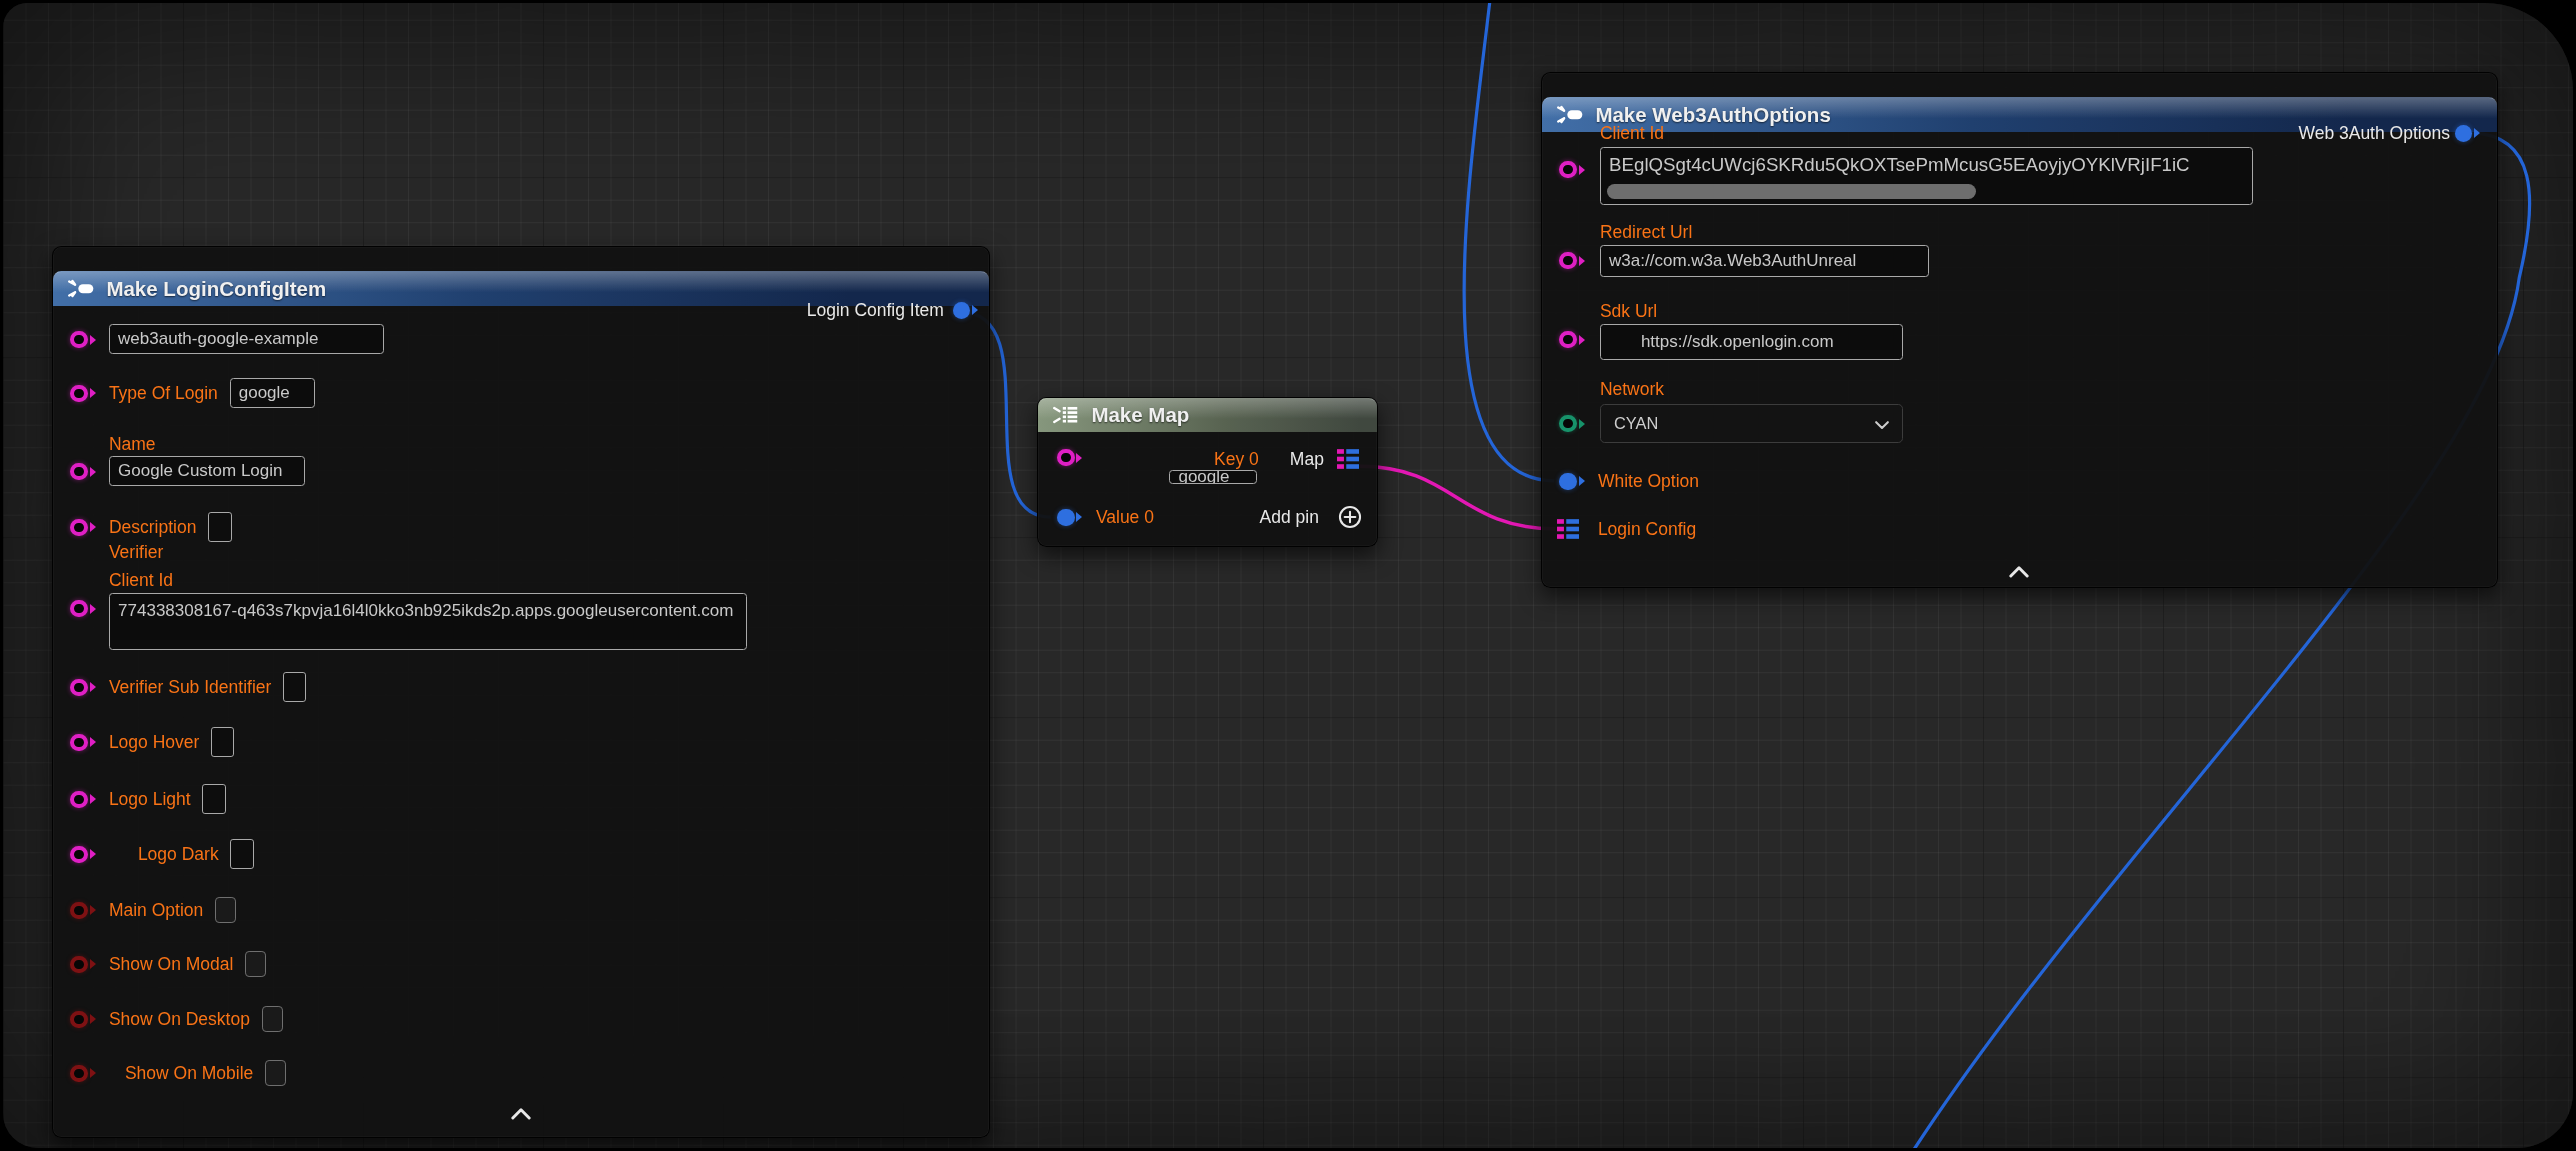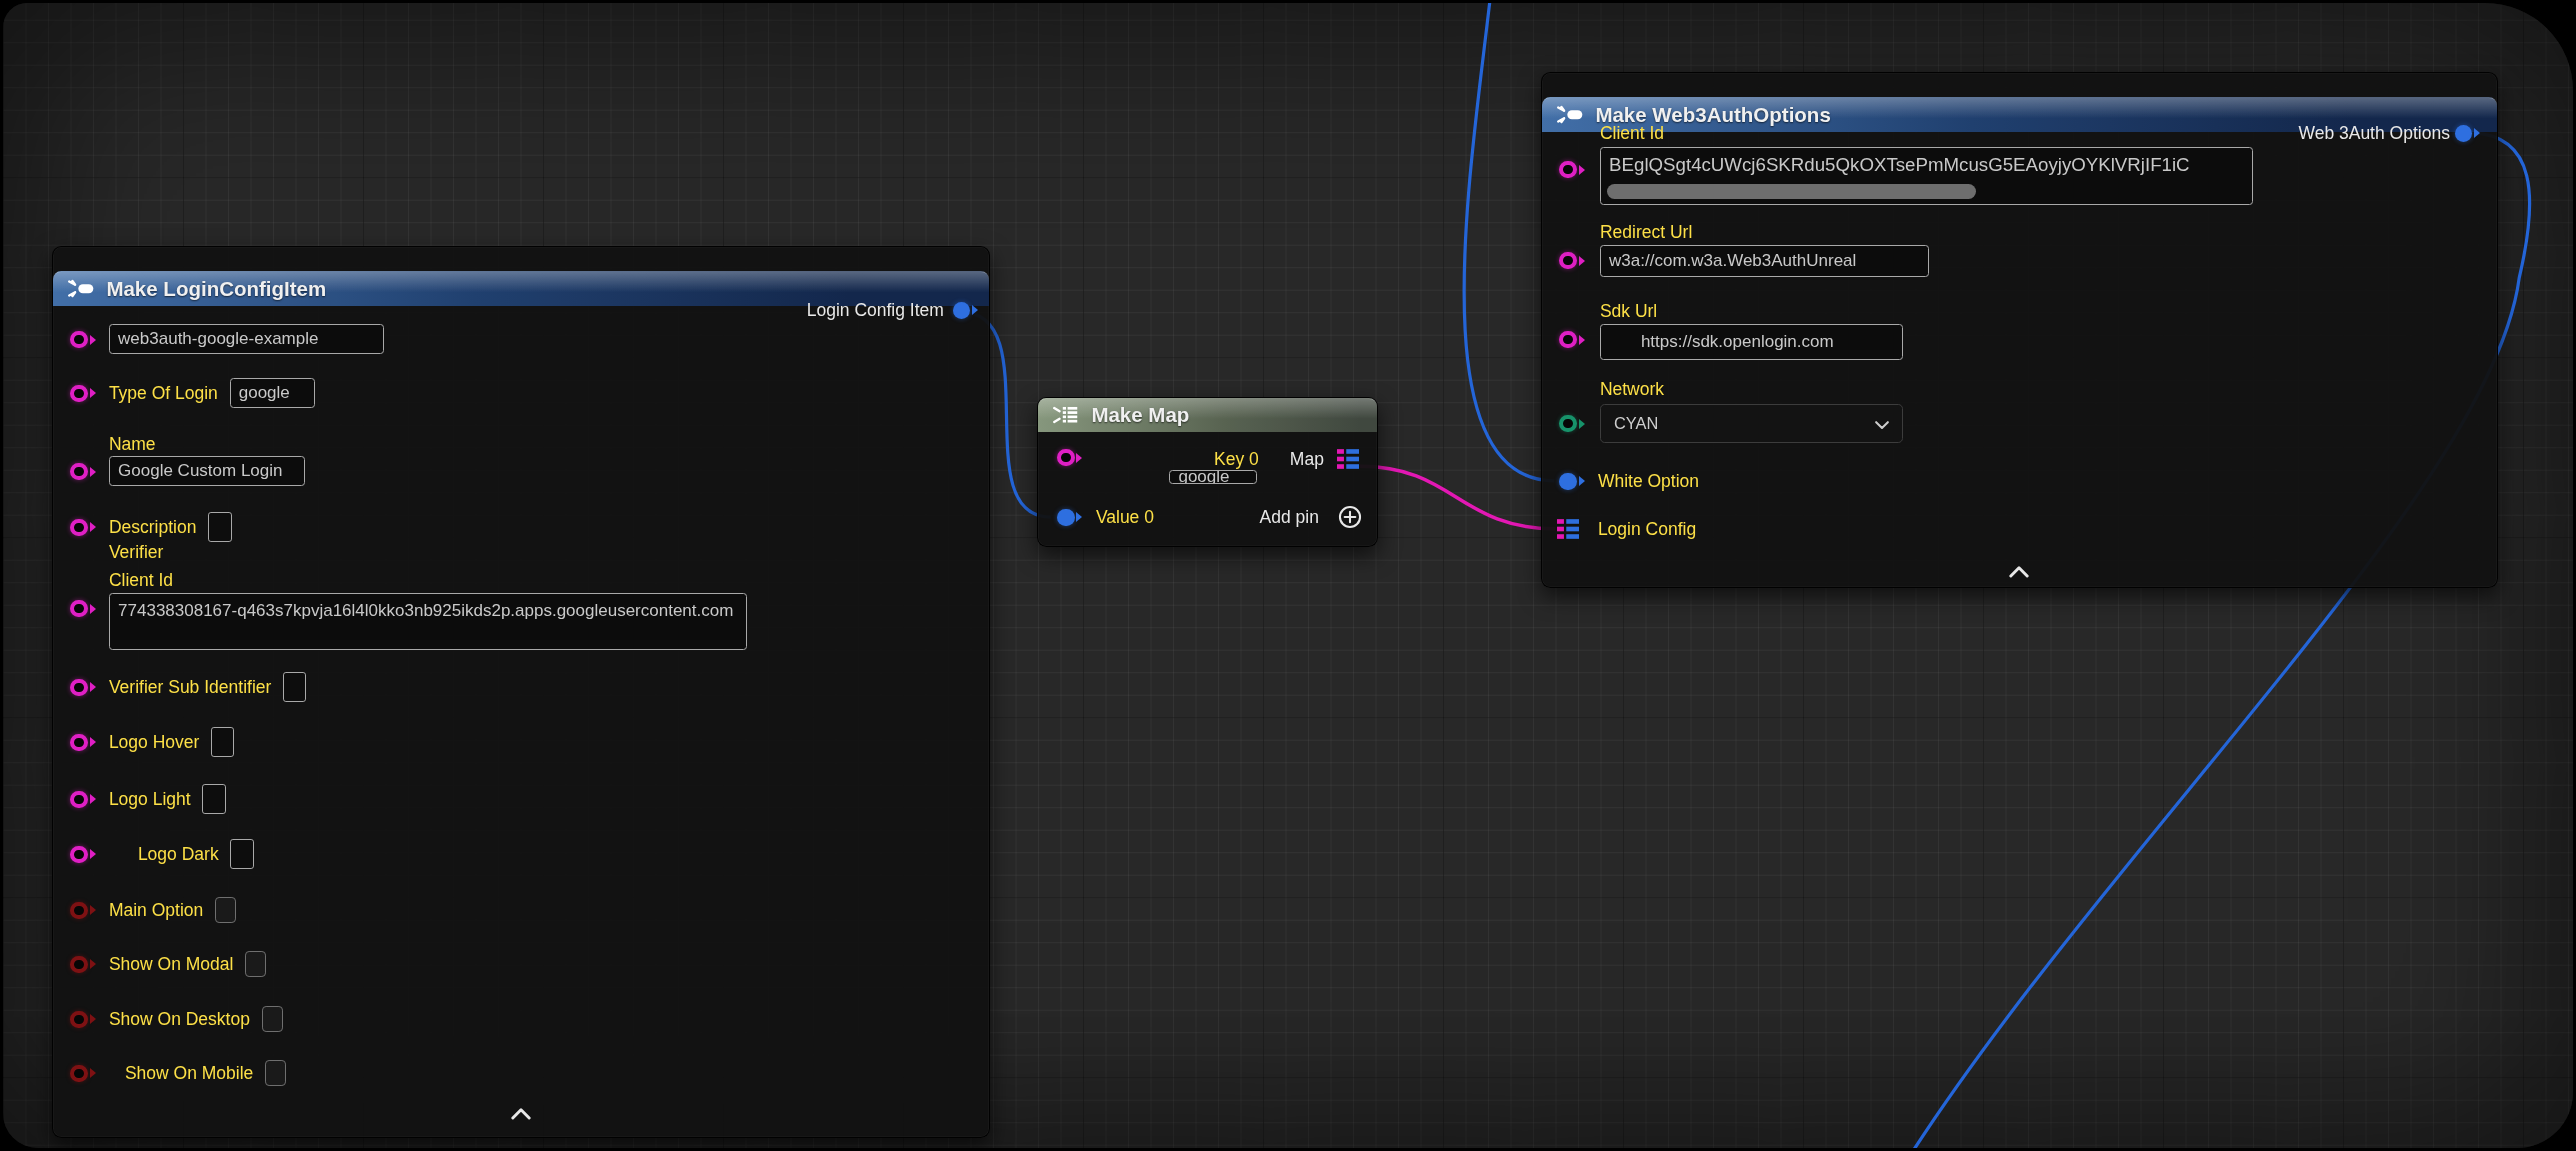--- a/index.html
+++ b/index.html
@@ -59,21 +59,21 @@
   .pin-ring.bool{border:4.1px solid #7e1113;box-shadow:0 0 4.7px rgba(126,17,19,0.5);}
   .pin-ring.enum{border:4.1px solid #17926a;box-shadow:0 0 4.7px rgba(23,146,106,0.45);}
   .pin-fill{width:17.5px;height:17.5px;border-radius:50%;flex:none;}
   .pin-fill.struct{background:#2e6fe0;box-shadow:0 0 5.8px rgba(46,111,224,0.45);}
   .wedge{width:0;height:0;border:5.3px solid transparent;border-right:0;margin-left:1.8px;flex:none;}
   .wedge.str{border-left:6.4px solid #df1fc4;}
   .wedge.bool{border-left:6.4px solid #7e1113;}
   .wedge.enum{border-left:6.4px solid #17926a;}
   .wedge.struct{border-left:6.4px solid #2e6fe0;}
 
-  .lbl{font-size:17.5px;color:#fde047;white-space:nowrap;}
+  .lbl{font-size:17.5px;color:#f97316;white-space:nowrap;}
   .tfield{
     background:rgba(8,8,8,0.55);
     border:1.2px solid #a9a9a9;border-radius:3.5px;
     color:#c9c9c9;font-size:17px;
     display:flex;align-items:center;padding:0 8.2px;
     box-sizing:border-box;white-space:nowrap;overflow:hidden;
   }
   .tfield.multi{white-space:normal;overflow-wrap:break-word;word-break:break-word;
     align-items:flex-start;padding-top:4.7px;line-height:23.4px;display:block;}
   .smallfield{width:23.4px;height:30px;background:rgba(8,8,8,0.5);

